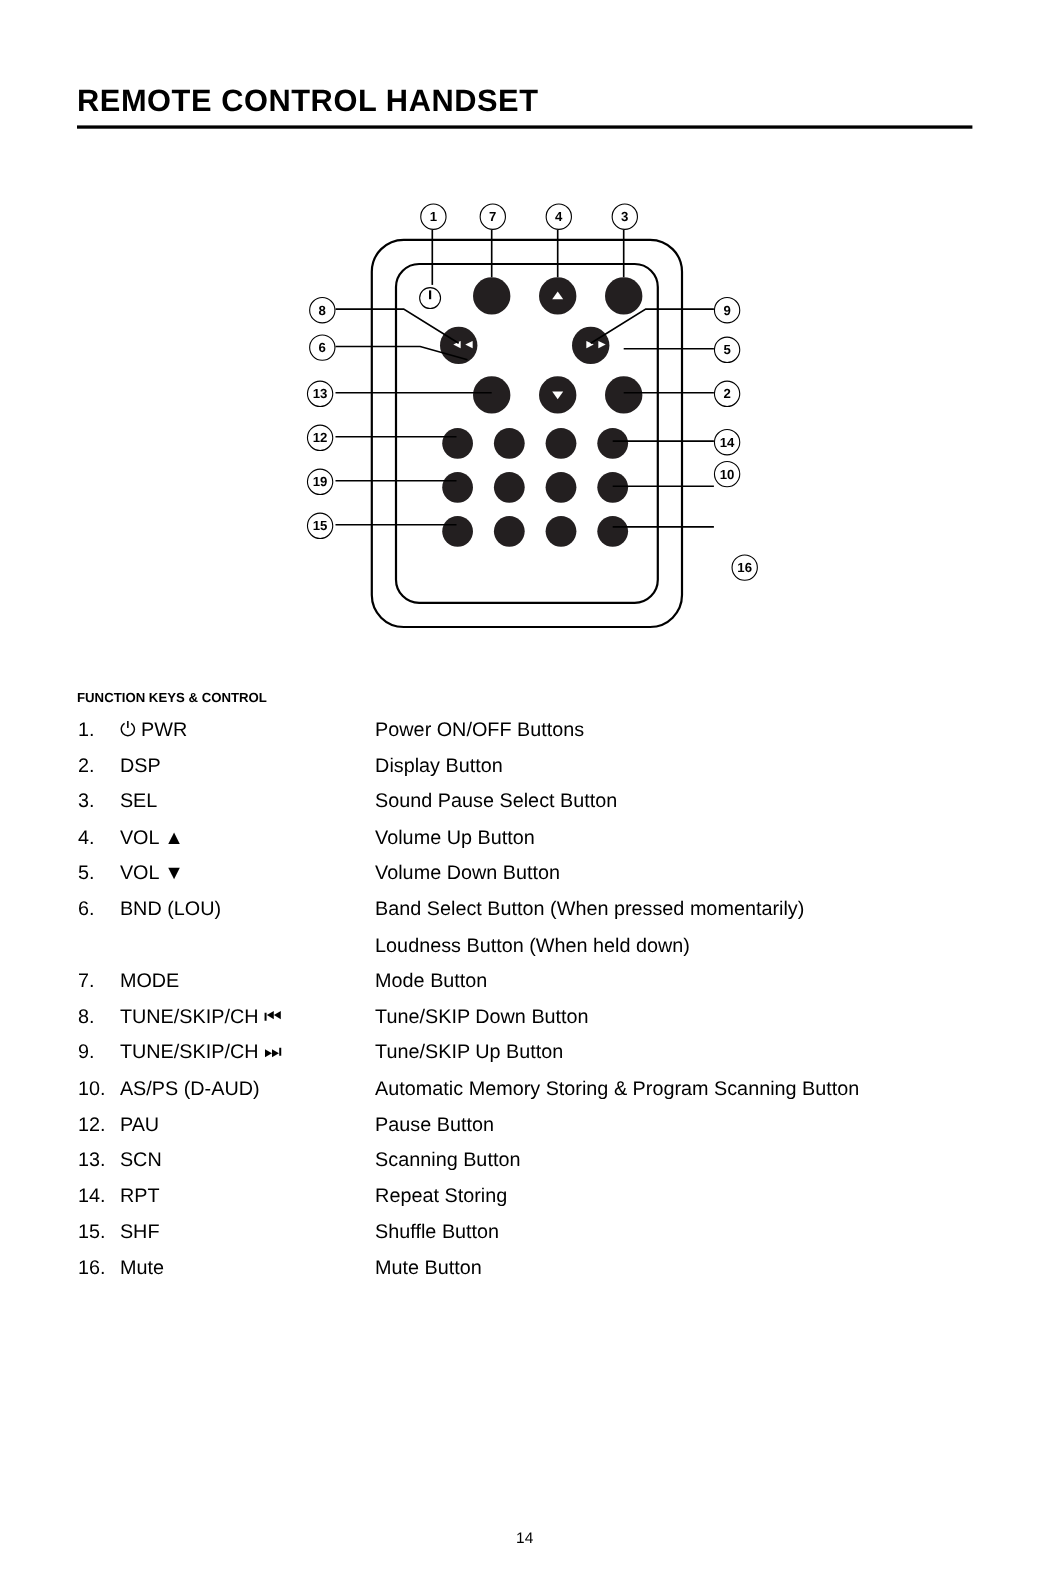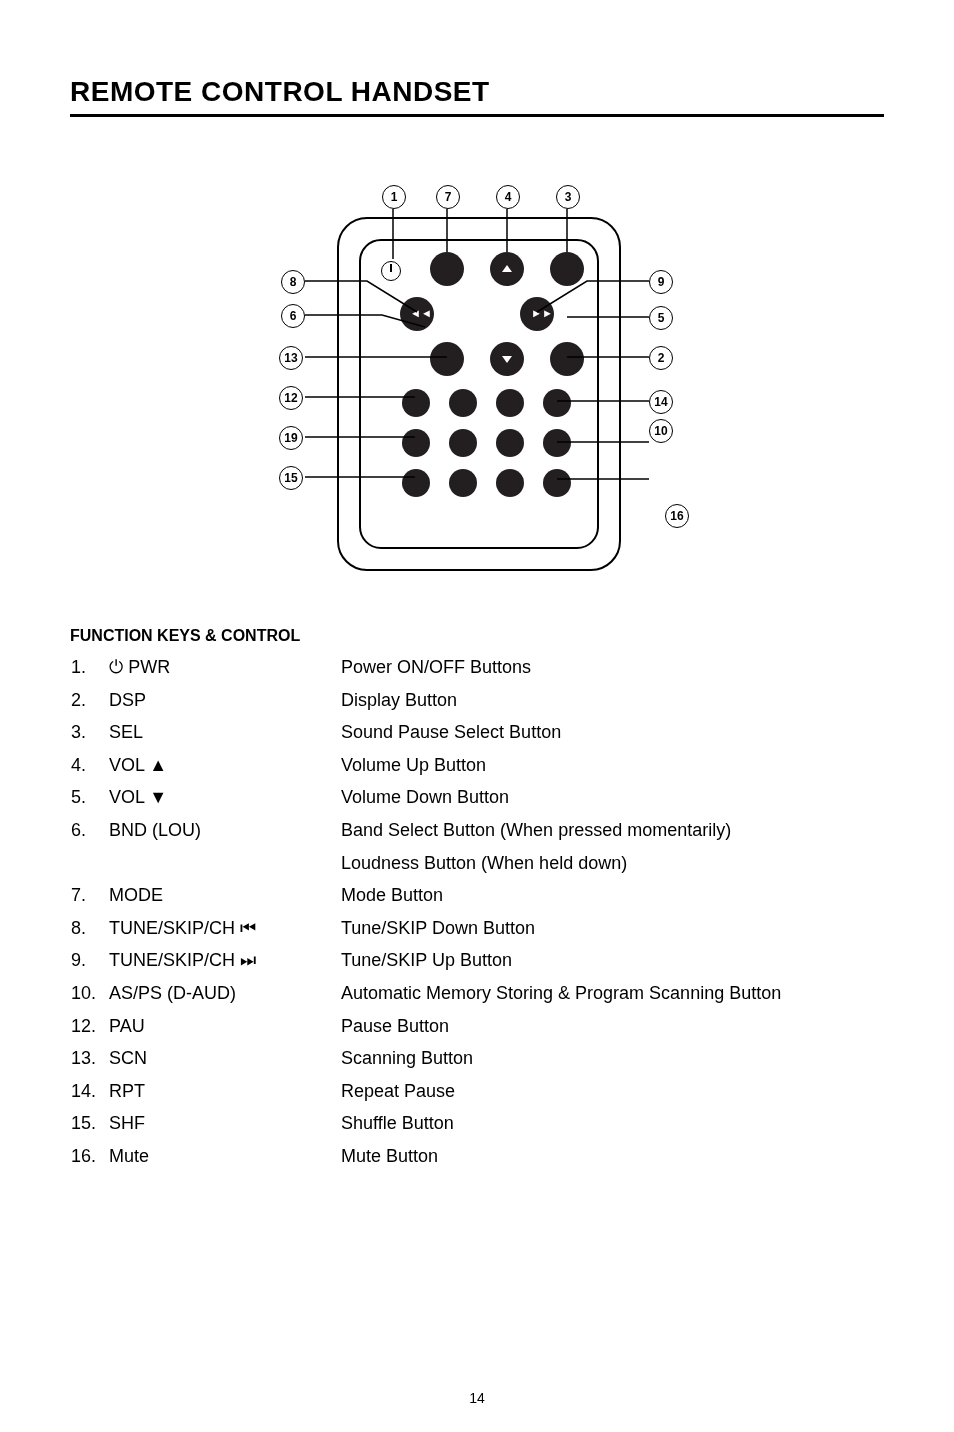--- a/index.html
+++ b/index.html
@@ -112,21 +112,21 @@
     display: flex;
     align-items: center;
     justify-content: center;
     background: #fff;
   }
   
   .tri-up { width:0;height:0;border-left:5px solid transparent;border-right:5px solid transparent;border-bottom:7px solid #fff;position:absolute;}
   .tri-down{ width:0;height:0;border-left:5px solid transparent;border-right:5px solid transparent;border-top:7px solid #fff;position:absolute;}
 
   .subhead {
-    font-size: 16px;
+    font-size: 12px;
     font-weight: bold;
     margin-top: 40px;
     margin-bottom: 6px;
   }
   .func-table {
     width: 100%;
     border-collapse: collapse;
     font-size: 18px;
     line-height: 1.7;
   }
@@ -306,21 +306,21 @@
           <td class="desc">Pause Button</td>
         </tr>
         <tr>
           <td class="num">13.</td>
           <td class="key">SCN</td>
           <td class="desc">Scanning Button</td>
         </tr>
         <tr>
           <td class="num">14.</td>
           <td class="key">RPT</td>
-          <td class="desc">Repeat Pause</td>
+          <td class="desc">Repeat Storing</td>
         </tr>
         <tr>
           <td class="num">15.</td>
           <td class="key">SHF</td>
           <td class="desc">Shuffle Button</td>
         </tr>
         <tr>
           <td class="num">16.</td>
           <td class="key">Mute</td>
           <td class="desc">Mute Button</td>

